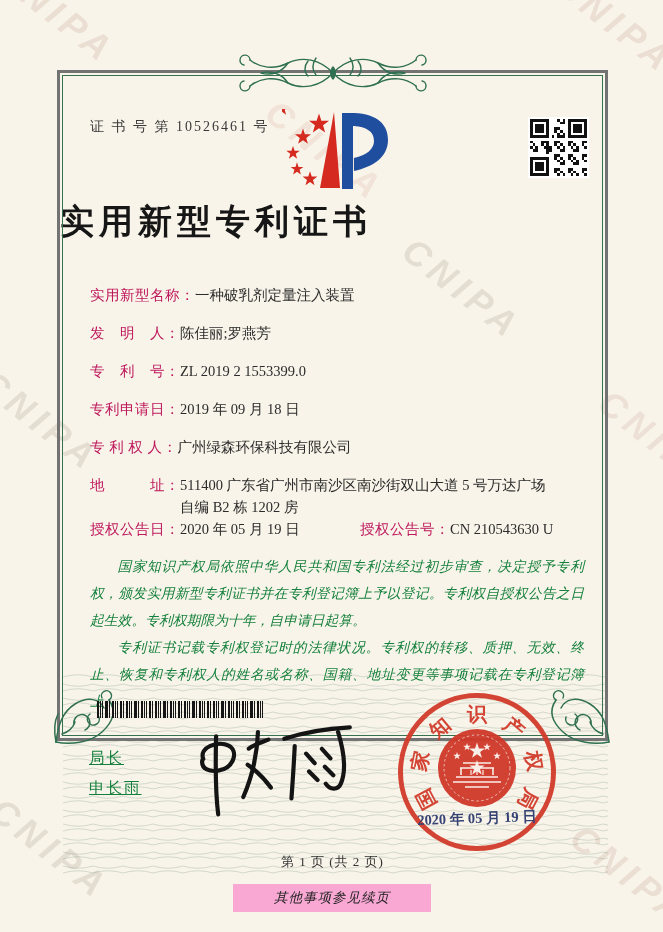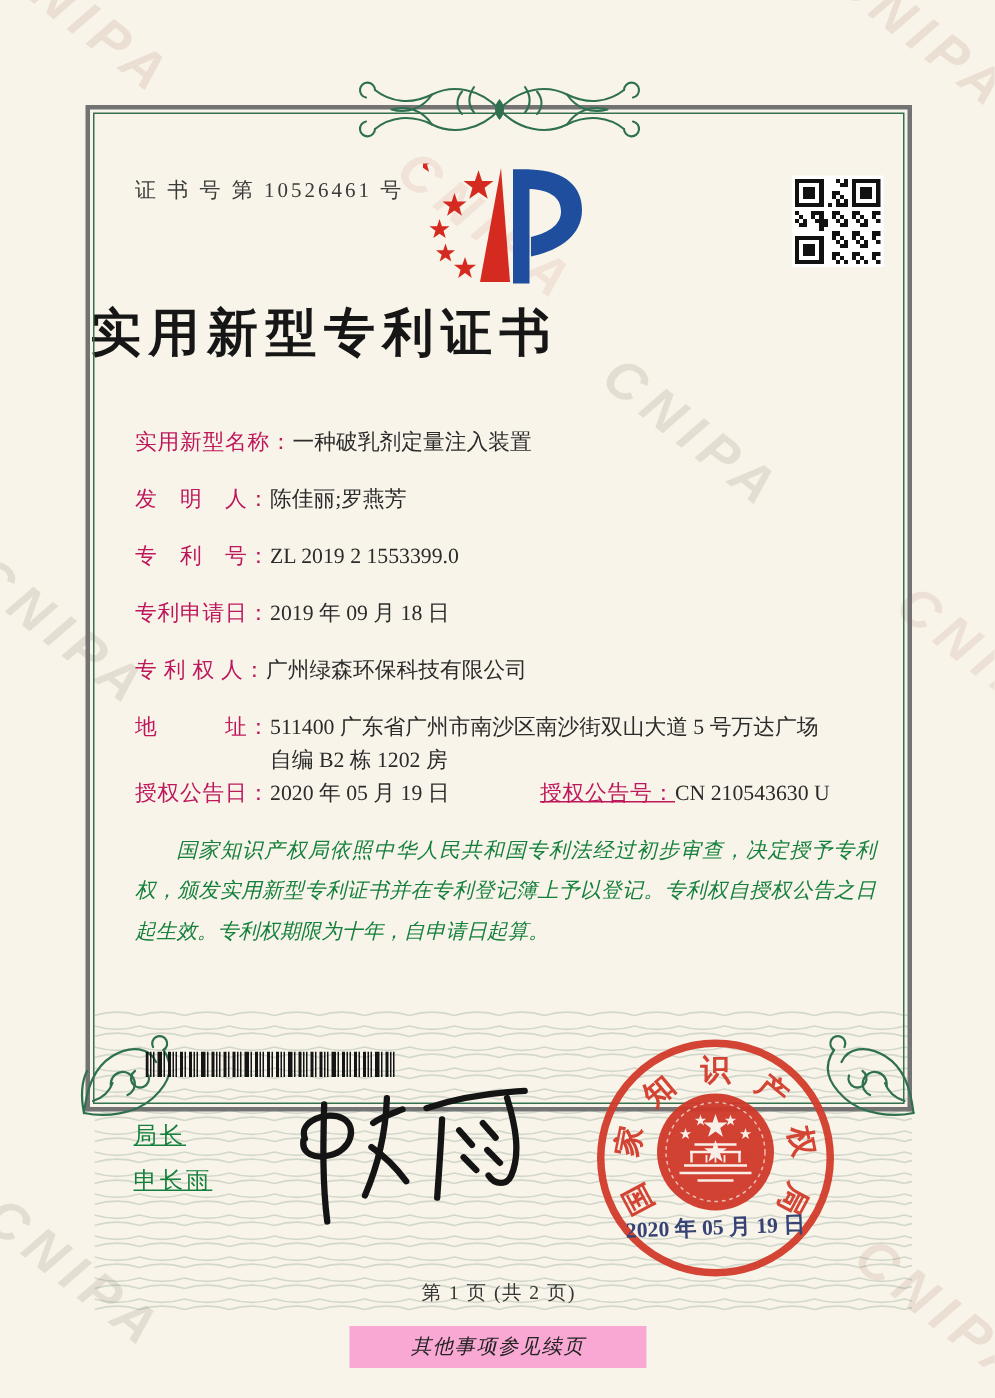--- a/index.html
+++ b/index.html
@@ -149,26 +149,27 @@
       <span class="f-label">专利申请日：</span><span class="f-value">2019 年 09 月 18 日</span>
     </div>
     <div class="field">
       <span class="f-label">专 利 权 人：</span><span class="f-value">广州绿森环保科技有限公司</span>
     </div>
     <div class="field addr">
       <span class="f-label">地　　　址：</span><span class="f-value">511400 广东省广州市南沙区南沙街双山大道 5 号万达广场
 自编 B2 栋 1202 房</span>
     </div>
     <div class="field grant">
-      <span class="f-label">授权公告日：</span><span class="f-value gd">2020 年 05 月 19 日</span><span class="f-label" style="margin-left:2px;text-decoration:underline;">授权公告号：</span><span class="f-value">CN 210543630 U</span>
+      <span class="f-label">授权公告日：</span><span class="f-value gd">2020 年 05 月 19 日</span><span class="f-label" style="margin-left:2px;">授权公告号：</span><span class="f-value">CN 210543630 U</span>
     </div>
   </div>
 
   <div class="paras">
     <p>国家知识产权局依照中华人民共和国专利法经过初步审查，决定授予专利权，颁发实用新型专利证书并在专利登记簿上予以登记。专利权自授权公告之日起生效。专利权期限为十年，自申请日起算。</p>
+    <p>专利证书记载专利权登记时的法律状况。专利权的转移、质押、无效、终止、恢复和专利权人的姓名或名称、国籍、地址变更等事项记载在专利登记簿上。</p>
   </div>
 
   <svg id="barcode" class="barcode" width="170" height="17">
       <path d="M0,0h2v17h-2zM3,0h1v17h-1zM5,0h1v17h-1zM8,0h3v17h-3zM12,0h1v17h-1zM15,0h2v17h-2zM18,0h1v17h-1zM20,0h1v17h-1zM23,0h2v17h-2zM26,0h1v17h-1zM29,0h2v17h-2zM32,0h1v17h-1zM34,0h1v17h-1zM37,0h3v17h-3zM41,0h1v17h-1zM44,0h2v17h-2zM47,0h1v17h-1zM49,0h1v17h-1zM52,0h2v17h-2zM55,0h1v17h-1zM58,0h2v17h-2zM61,0h1v17h-1zM63,0h1v17h-1zM66,0h3v17h-3zM70,0h1v17h-1zM73,0h2v17h-2zM76,0h1v17h-1zM78,0h1v17h-1zM81,0h2v17h-2zM84,0h1v17h-1zM87,0h2v17h-2zM90,0h1v17h-1zM92,0h1v17h-1zM95,0h3v17h-3zM99,0h1v17h-1zM102,0h2v17h-2zM105,0h1v17h-1zM107,0h1v17h-1zM110,0h2v17h-2zM113,0h1v17h-1zM116,0h2v17h-2zM119,0h1v17h-1zM121,0h1v17h-1zM124,0h3v17h-3zM128,0h1v17h-1zM131,0h2v17h-2zM134,0h1v17h-1zM136,0h1v17h-1zM139,0h2v17h-2zM142,0h1v17h-1zM145,0h2v17h-2zM148,0h1v17h-1zM150,0h1v17h-1zM153,0h3v17h-3zM157,0h1v17h-1zM160,0h2v17h-2zM163,0h1v17h-1zM165,0h1v17h-1z" fill="#151515"></path>
     </svg>
 
   <div class="sig-block">
     <div>局长</div>
     <div>申长雨</div>
   </div>

